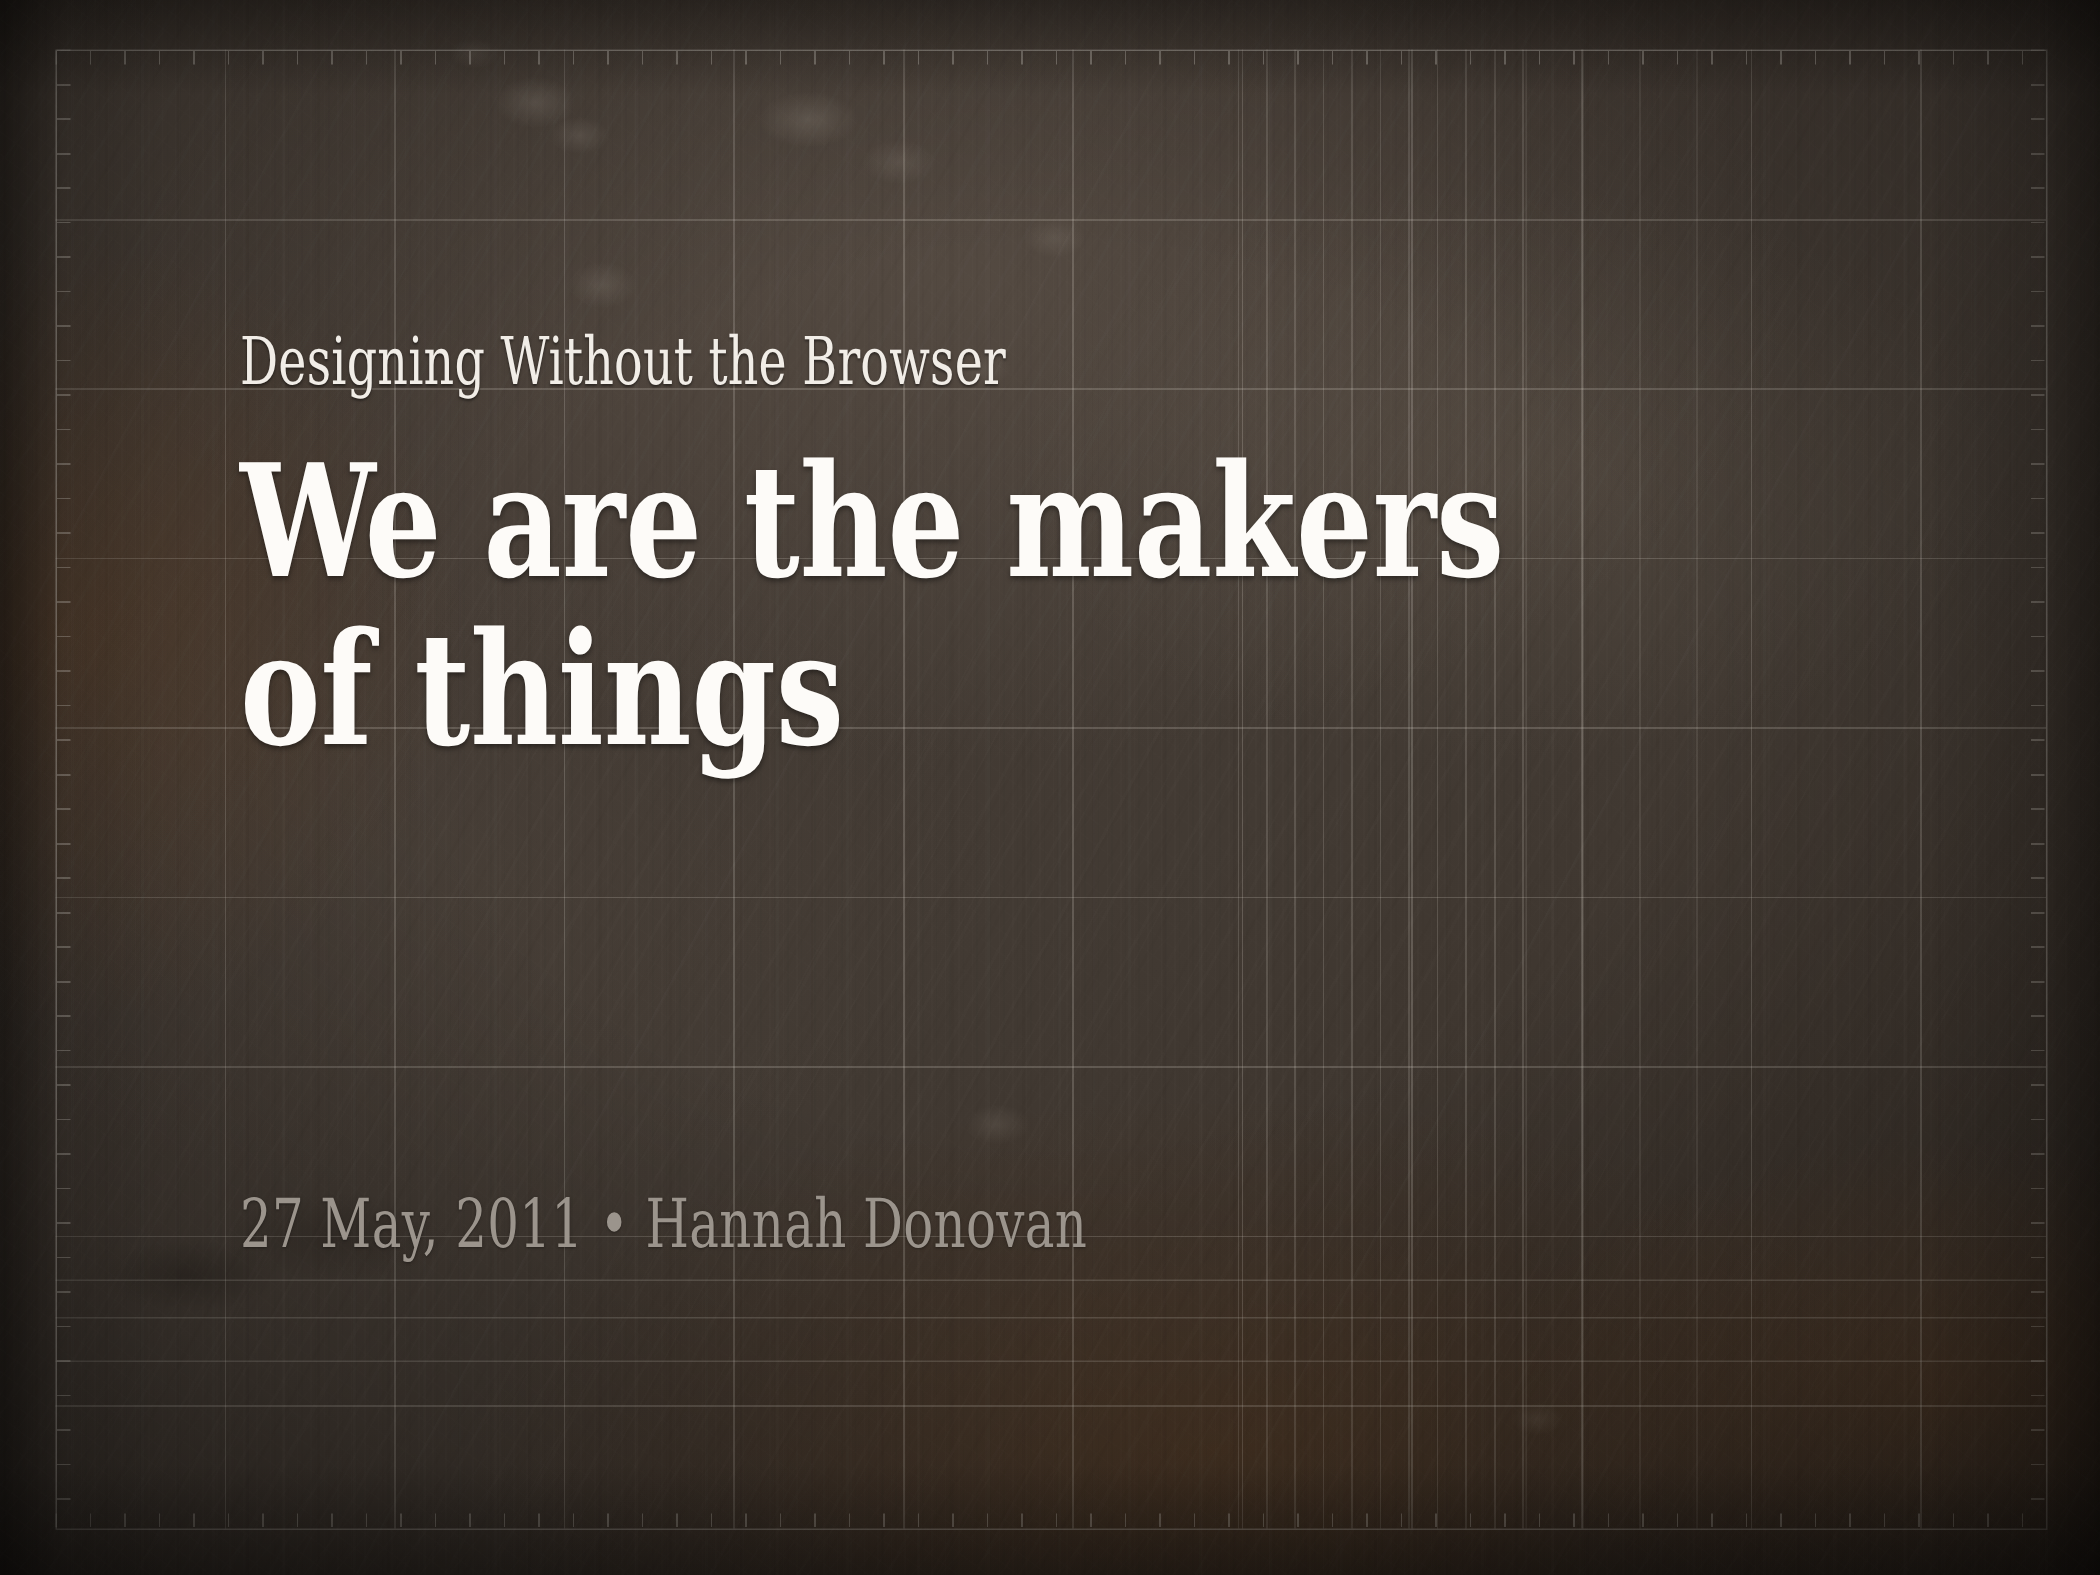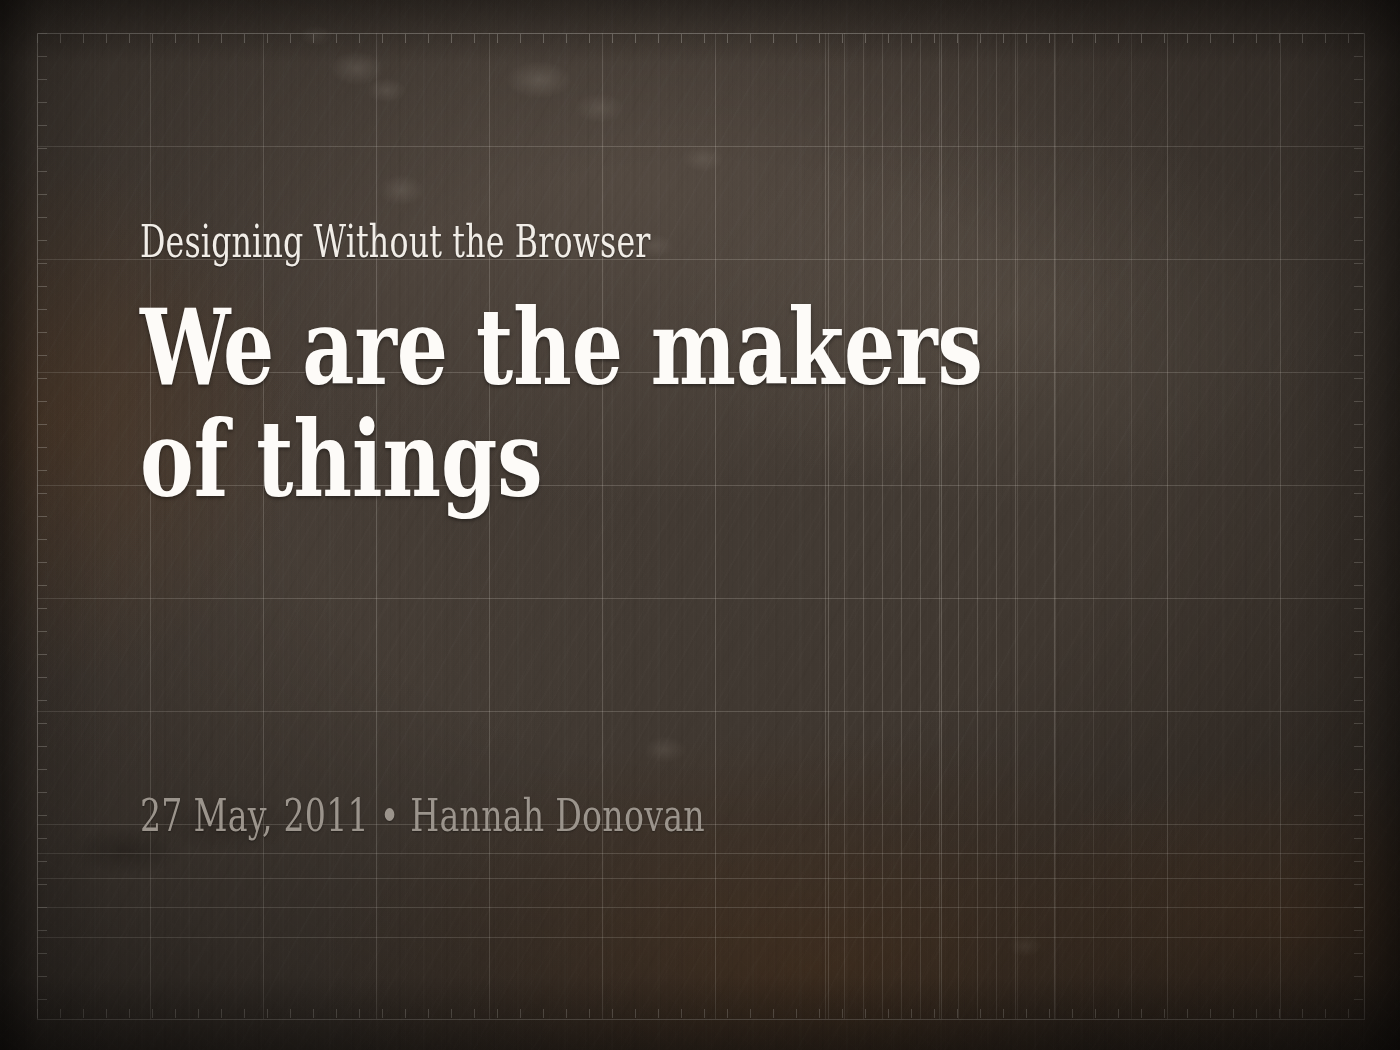--- a/index.html
+++ b/index.html
@@ -181,21 +181,21 @@
   #ticks-right {
     left: 1354px; top: 33px; width: 9px; height: 986px;
     background-image: repeating-linear-gradient(180deg,
       rgba(232,226,216,0.30) 0px, rgba(232,226,216,0.30) 1px,
       rgba(0,0,0,0) 1px, rgba(0,0,0,0) 23px);
   }
 
   
   #content {
     position: absolute;
-    left: 140px;
+    left: 160px;
     top: 0;
     width: 1100px;
     height: 100%;
   }
 
   #eyebrow {
     position: absolute;
     top: 216px;
     left: 0;
     font-family: "DejaVu Serif Condensed", "DejaVu Serif", serif;

